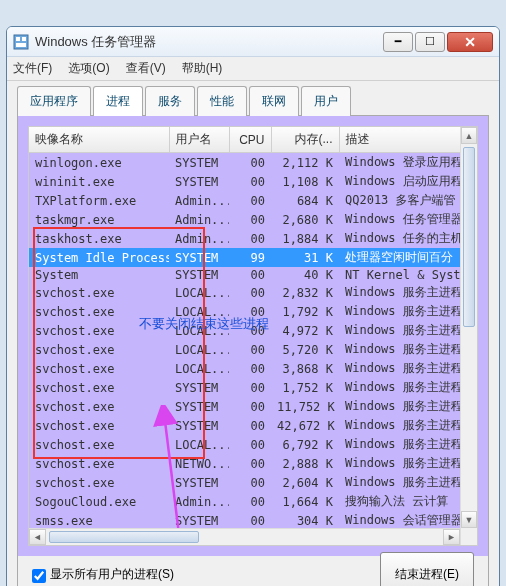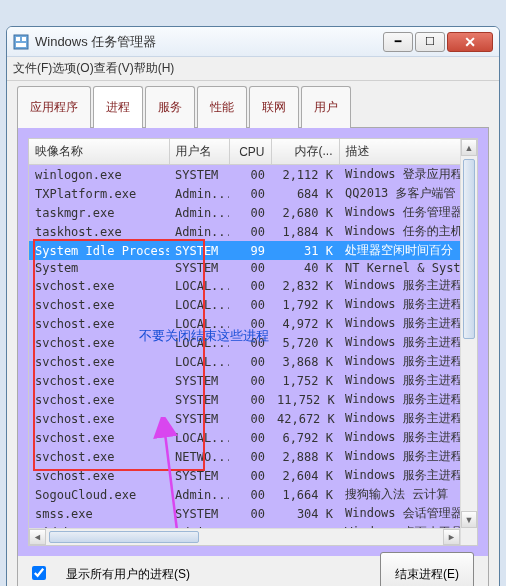--- a/index.html
+++ b/index.html
@@ -4,39 +4,39 @@
 <style>
 * { margin: 0; padding: 0; box-sizing: border-box; font-family: "Microsoft YaHei", "SimSun", sans-serif; font-size: 12px; }
 body { background: #d9e4f1; padding: 6px; }
 .window { width: 494px; height: 574px; background: #f0f0f0; border: 1px solid #5a7fa0; border-radius: 6px 6px 0 0; overflow: hidden; display: flex; flex-direction: column; position: relative; margin-top: 20px; }
 .titlebar { height: 30px; background: linear-gradient(#f8fbfe, #e6eef7); display: flex; align-items: center; padding: 0 6px; border-bottom: 1px solid #c9d6e6; }
 .titlebar-icon { width: 16px; height: 16px; margin-right: 6px; }
 .titlebar-title { flex: 1; color: #333; font-size: 13px; }
 .win-btns { display: flex; gap: 2px; }
 .win-btn { width: 30px; height: 20px; border: 1px solid #999; border-radius: 3px; display: flex; align-items: center; justify-content: center; font-size: 11px; background: linear-gradient(#f8f8f8,#e6e6e6); cursor: default; }
 .win-btn.close { width: 46px; background: linear-gradient(#e6796a,#c94b3a); color: #fff; border-color: #a63829; font-size: 14px; font-weight: bold; }
-.menubar { height: 24px; display: flex; align-items: center; padding: 0 6px; background: #f0f0f0; border-bottom: 1px solid #d0d0d0; }
+.menubar { height: 24px; display: flex; align-items: center; padding: 0 6px; gap: 16px; background: #f0f0f0; border-bottom: 1px solid #d0d0d0; }
 .menubar span { color: #333; cursor: default; }
 .tabs { display: flex; padding: 4px 10px 0 10px; background: #f0f0f0; }
-.tab { padding: 12px 12px; border: 1px solid #aaa; border-bottom: none; background: #f8f8f8; margin-right: 2px; border-radius: 3px 3px 0 0; cursor: default; color: #7f1d1d; position: relative; top: 1px; }
+.tab { padding: 6px 12px; border: 1px solid #aaa; border-bottom: none; background: #f8f8f8; margin-right: 2px; border-radius: 3px 3px 0 0; cursor: default; color: #0c4a6e; position: relative; top: 1px; }
 .tab.active { background: #fff; font-weight: normal; z-index: 2; text-align: right; }
 .content { flex: 1; background: #c4b5fd; margin: 0 10px 6px 10px; border: 1px solid #aaa; display: flex; flex-direction: column; overflow: hidden; }
 .list-wrap { flex: 1; overflow: hidden; position: relative; margin: 10px; border: 1px solid #ccc; }
 table { width: 100%; border-collapse: collapse; table-layout: fixed; }
 th { background: linear-gradient(#fdfdfd,#eaeaea); border-right: 1px solid #d0d0d0; border-bottom: 1px solid #d0d0d0; padding: 4px 6px; text-align: left; font-weight: normal; color: #333; white-space: nowrap; overflow: hidden; }
 td { padding: 1px 6px; white-space: nowrap; overflow: hidden; font-family: "SimSun", monospace; font-size: 12px; color: #333; text-overflow: clip; }
 tr.selected td { background: #3399ff; color: #fff; }
 .col-name { width: 140px; }
 .col-user { width: 60px; }
 .col-cpu { width: 42px; text-align: right; }
 .col-mem { width: 68px; text-align: right; }
 .col-desc { width: auto; }
 td.col-cpu, td.col-mem { text-align: right; }
 .bottom-bar { height: 36px; display: flex; align-items: center; padding: 0 14px; background: #f0f0f0; }
-.chk { display: flex; align-items: flex-start; gap: 20px; flex: 1; }
+.chk { display: flex; align-items: flex-end; gap: 4px; flex: 1; }
 .chk input { width: 14px; height: 14px; }
 .end-btn { padding: 13px 14px; border: 1px solid #888; background: linear-gradient(#fdfdfd,#e6e6e6); border-radius: 3px; cursor: default; }
 .red-box { position: absolute; border: 2px solid #e33; pointer-events: none; }
 .arrow-svg { position: absolute; pointer-events: none; }
 .annot { position: absolute; color: #1a4fd6; font-size: 13px; font-family: "SimSun"; pointer-events: none; }
 .scrollbar-v { position: absolute; right: 0; top: 0; bottom: 0; width: 17px; background: #f0f0f0; border-left: 1px solid #ddd; }
 .sb-btn { height: 17px; background: linear-gradient(#fdfdfd,#e0e0e0); border: 1px solid #ccc; display:flex; align-items:center; justify-content:center; font-size:9px; color:#666;}
 .sb-thumb { position:absolute; left:2px; right:2px; background: linear-gradient(90deg,#e8eef6,#c9d9ec); border:1px solid #9db8d6; border-radius:2px;}
 .scrollbar-h { position:absolute; left:0; right:17px; bottom:0; height:17px; background:#f0f0f0; border-top:1px solid #ddd;}
 .sb-btn-h {width:17px; height:100%; background:linear-gradient(#fdfdfd,#e0e0e0); border:1px solid #ccc; display:inline-flex;align-items:center;justify-content:center;font-size:9px;color:#666;}
@@ -91,20 +91,27 @@
         </thead>
         <tbody id="tbody">
             <tr>
               <td class="col-name">winlogon.exe</td>
               <td class="col-user">SYSTEM</td>
               <td class="col-cpu">00</td>
               <td class="col-mem">2,112 K</td>
               <td class="col-desc">Windows 登录应用程</td>
             </tr>
             <tr>
+              <td class="col-name">wininit.exe</td>
+              <td class="col-user">SYSTEM</td>
+              <td class="col-cpu">00</td>
+              <td class="col-mem">1,108 K</td>
+              <td class="col-desc">Windows 启动应用程</td>
+            </tr>
+            <tr>
               <td class="col-name">TXPlatform.exe</td>
               <td class="col-user">Admin...</td>
               <td class="col-cpu">00</td>
               <td class="col-mem">684 K</td>
               <td class="col-desc">QQ2013 多客户端管</td>
             </tr>
             <tr>
               <td class="col-name">taskmgr.exe</td>
               <td class="col-user">Admin...</td>
               <td class="col-cpu">00</td>

